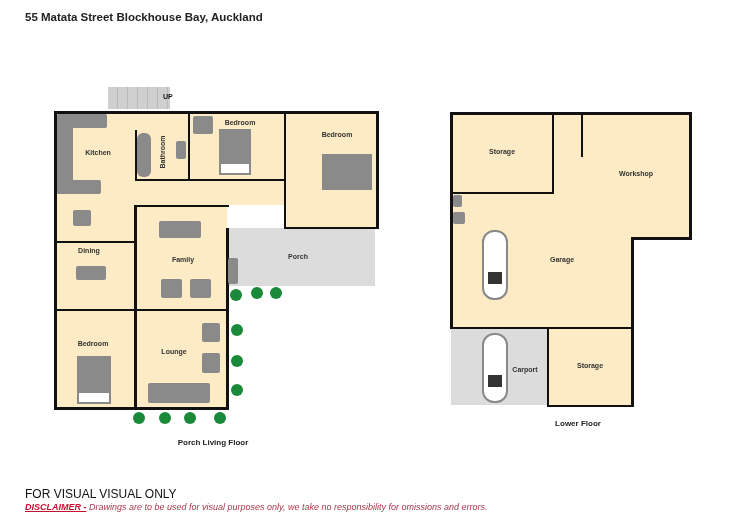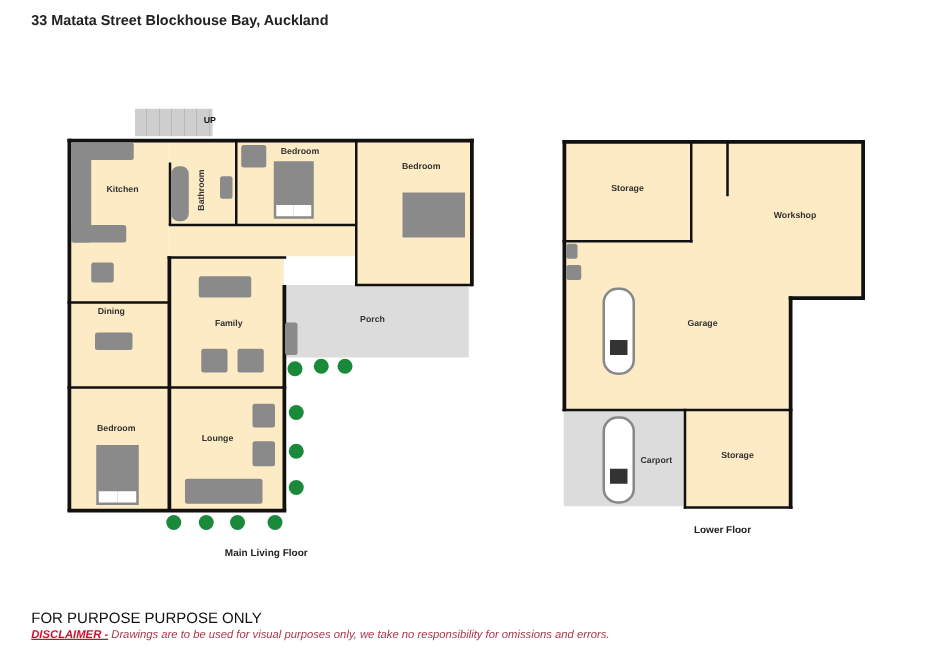--- a/index.html
+++ b/index.html
@@ -19,21 +19,21 @@
   .car .win { position: absolute; left: 4px; right: 4px; bottom: 14px; height: 12px; background: #333; }
   .stairs { position: absolute; left: 108px; top: 87px; width: 62px; height: 22px; background: repeating-linear-gradient(90deg,#cfcfcf 0 9px,#b9b9b9 9px 10px); }
   .up { position: absolute; left: 163px; top: 93px; font-size: 7px; font-weight: bold; color: #111; }
   .fvp { position: absolute; left: 25px; top: 487px; font-size: 12px; color: #111; }
   .disc { position: absolute; left: 25px; top: 502px; font-size: 9px; font-style: italic; color: #a8374a; }
   .disc b { color: #c8102e; text-decoration: underline; }
 </style>
 </head>
 <body>
 
-<div class="title">33 Matata Street Blockhouse Bay, Auckland</div>
+<div class="title">55 Matata Street Blockhouse Bay, Auckland</div>
 
 <div>
   <div class="stairs"></div>
   <div class="up">UP</div>
 
   <div class="room" style="left:55px;top:112px;width:80px;height:130px;"></div>
   <div class="room" style="left:135px;top:112px;width:55px;height:68px;"></div>
   <div class="room" style="left:190px;top:112px;width:95px;height:68px;"></div>
   <div class="room" style="left:285px;top:112px;width:93px;height:116px;"></div>
   <div class="room" style="left:135px;top:180px;width:150px;height:25px;"></div>
@@ -97,21 +97,21 @@
   <div class="lbl" style="left:98px;top:152px;">Kitchen</div>
   <div class="vlbl" style="left:162px;top:152px;">Bathroom</div>
   <div class="lbl" style="left:240px;top:122px;">Bedroom</div>
   <div class="lbl" style="left:337px;top:134px;">Bedroom</div>
   <div class="lbl" style="left:89px;top:250px;">Dining</div>
   <div class="lbl" style="left:183px;top:259px;">Family</div>
   <div class="lbl" style="left:298px;top:256px;">Porch</div>
   <div class="lbl" style="left:93px;top:343px;">Bedroom</div>
   <div class="lbl" style="left:174px;top:351px;">Lounge</div>
 
-  <div class="floorlbl" style="left:213px;top:438px;">Main Living Floor</div>
+  <div class="floorlbl" style="left:213px;top:438px;">Porch Living Floor</div>
 </div>
 
 <div>
   <div class="room" style="left:452px;top:114px;width:102px;height:80px;"></div>
   <div class="room" style="left:554px;top:114px;width:136px;height:124px;"></div>
   <div class="room" style="left:452px;top:194px;width:180px;height:134px;"></div>
   <div class="grey" style="left:451px;top:328px;width:97px;height:77px;"></div>
   <div class="room" style="left:548px;top:328px;width:84px;height:77px;"></div>
 
   <div class="wall" style="left:450px;top:112px;width:242px;height:3px;"></div>
@@ -137,14 +137,14 @@
 
   <div class="lbl" style="left:502px;top:151px;">Storage</div>
   <div class="lbl" style="left:636px;top:173px;">Workshop</div>
   <div class="lbl" style="left:562px;top:259px;">Garage</div>
   <div class="lbl" style="left:525px;top:369px;">Carport</div>
   <div class="lbl" style="left:590px;top:365px;">Storage</div>
 
   <div class="floorlbl" style="left:538px;top:419px;margin-left:40px;">Lower Floor</div>
 </div>
 
-<div class="fvp">FOR PURPOSE PURPOSE ONLY</div>
+<div class="fvp">FOR VISUAL VISUAL ONLY</div>
 <div class="disc"><b>DISCLAIMER -</b><span> Drawings are to be used for visual purposes only, we take no responsibility for omissions and errors.</span></div>
 
 </body></html>

